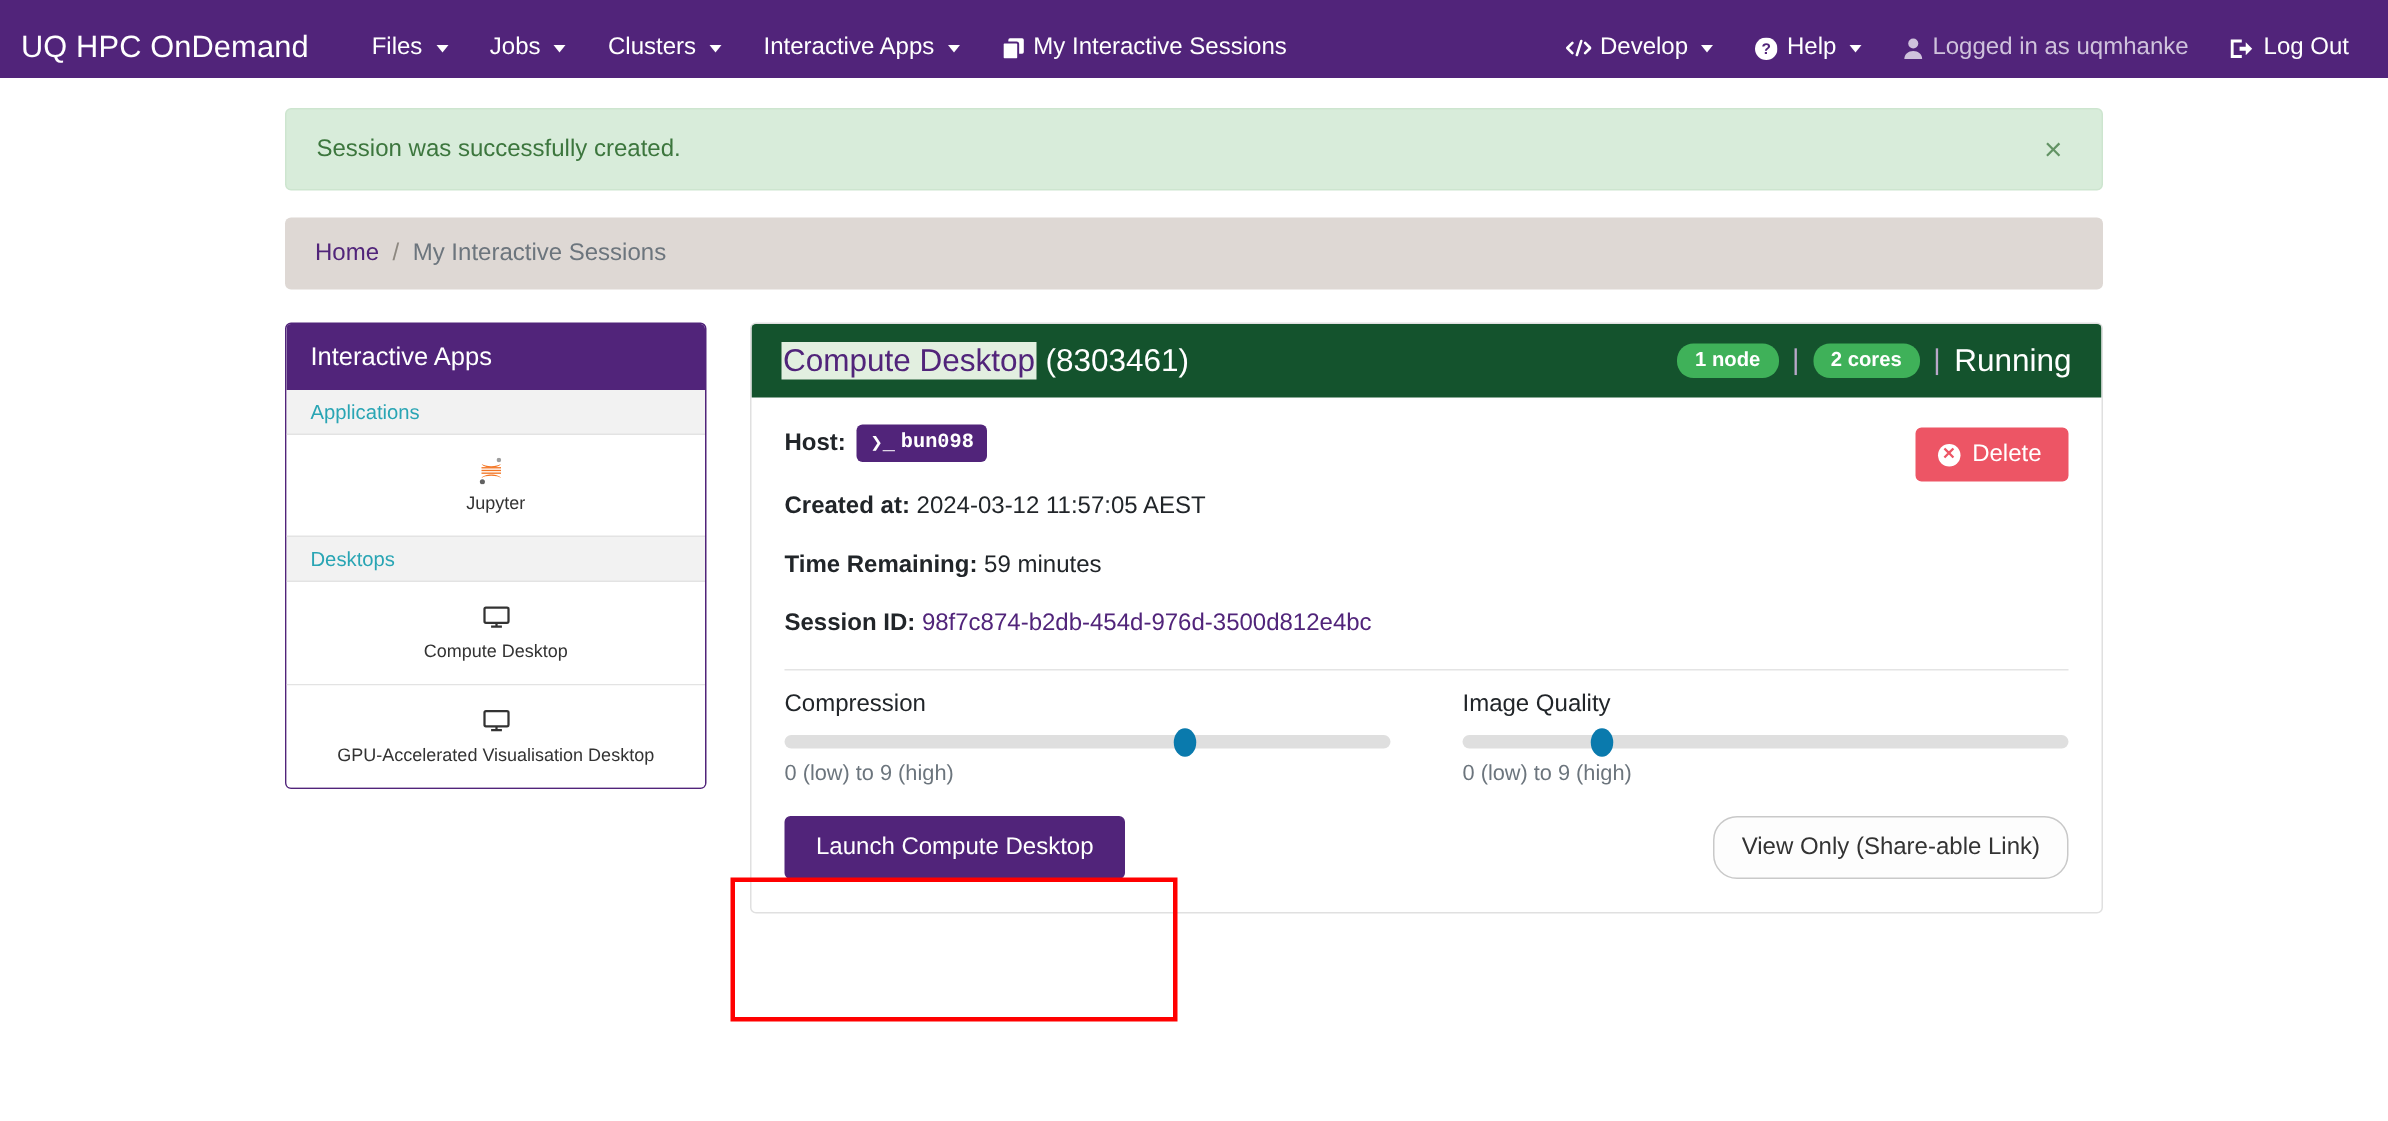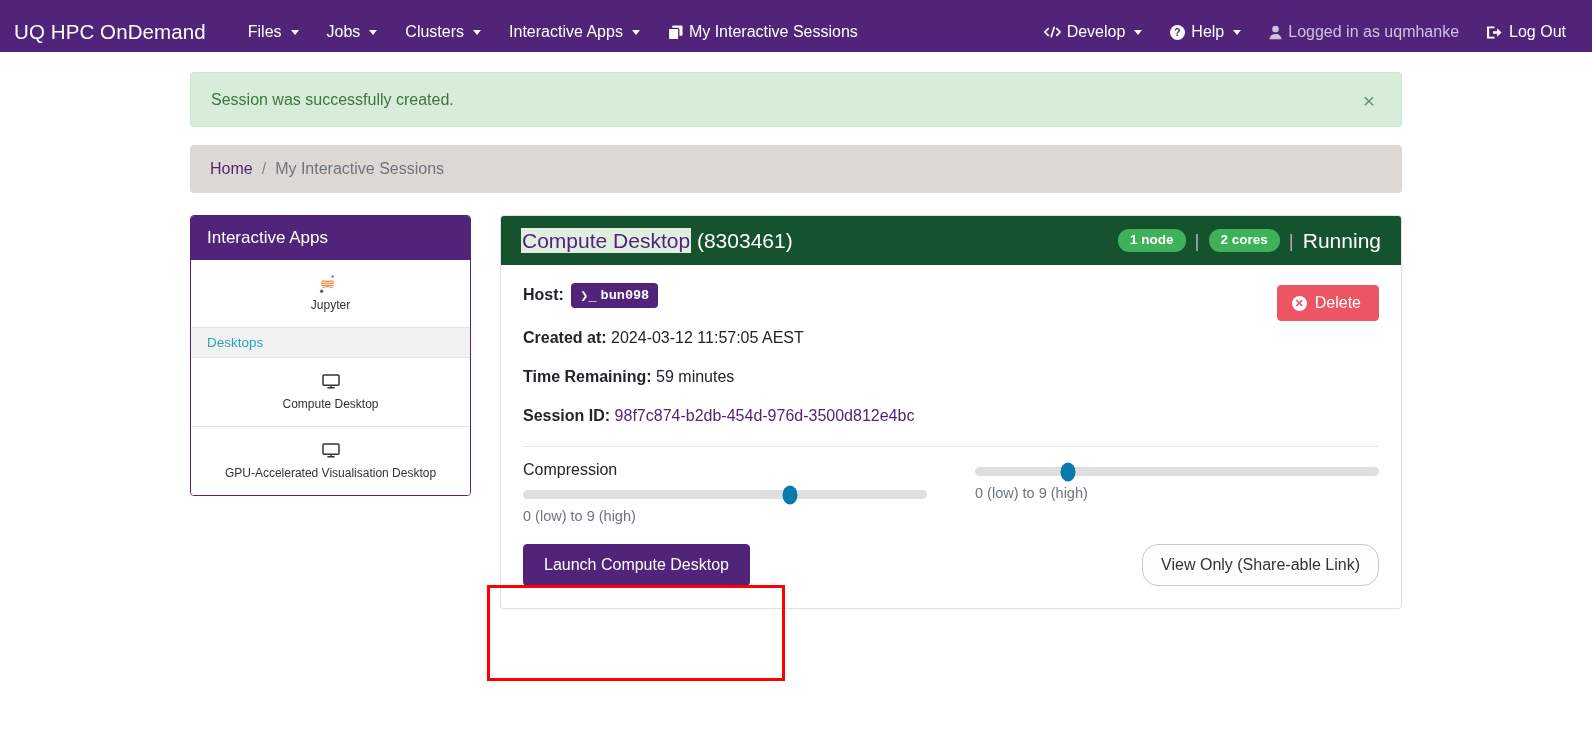--- a/index.html
+++ b/index.html
@@ -239,21 +239,21 @@
   .x-circle {
     width: 15px; height: 15px; border-radius: 50%;
     background: #ffffff; color: #ed5565;
     font-size: 11px; font-weight: bold;
     display: inline-flex; align-items: center; justify-content: center;
     line-height: 1;
   }
 
   .divider { border-top: 1px solid #e4e4e4; margin: 6px 0 14px 0; }
 
-  .sliders { display: flex; gap: 48px; }
+  .sliders { display: flex; gap: 48px; align-items: center; }
   .slider-col { flex: 1 1 0; }
   .slider-label { font-size: 16px; color: #212529; margin-bottom: 11px; }
   .track {
     position: relative;
     height: 9px;
     background: #dfdfdf;
     border-radius: 5px;
     margin: 6px 0 9px 0;
   }
   .thumb {
@@ -394,20 +394,21 @@
     <a class="bc-link">Home</a>
     <span class="bc-sep">/</span>
     <span class="bc-active">My Interactive Sessions</span>
   </div>
 
   <div class="row">
 
     <div class="sidebar">
       <div class="sidebar-header">Interactive Apps</div>
 
+      <div class="sidebar-section">Applications</div>
       <a class="sidebar-link">
         <span class="jupyter-ico">
           <svg width="17" height="18" viewBox="0 0 17 18">
             <path d="M2 4.2c2.2 2.1 10.8 2.1 13 0-1.6 3.3-11.4 3.3-13 0z" fill="#f37726"></path>
             <path d="M2 13.8c2.2-2.1 10.8-2.1 13 0-1.6-3.3-11.4-3.3-13 0z" fill="#f37726"></path>
             <circle cx="13.6" cy="1.6" r="1.5" fill="#9e9e9e"></circle>
             <circle cx="2.6" cy="16.2" r="1.7" fill="#616161"></circle>
             <g fill="#f37726">
               <rect x="2" y="6.4" width="13" height="0.9"></rect>
               <rect x="2" y="8.2" width="13" height="0.9"></rect>
@@ -490,20 +491,21 @@
 
         <div class="sliders">
           <div class="slider-col">
             <div class="slider-label">Compression</div>
             <div class="track">
               <div class="thumb" id="thumb0" style="left: 66%;"></div>
             </div>
             <div class="slider-help">0 (low) to 9 (high)</div>
           </div>
           <div class="slider-col">
+            <div class="slider-label">Image Quality</div>
             <div class="track">
               <div class="thumb" id="thumb1" style="left: 23%;"></div>
             </div>
             <div class="slider-help">0 (low) to 9 (high)</div>
           </div>
         </div>
 
         <div class="actions">
           <button class="btn-launch">Launch Compute Desktop</button>
           <button class="btn-viewonly">View Only (Share-able Link)</button>

